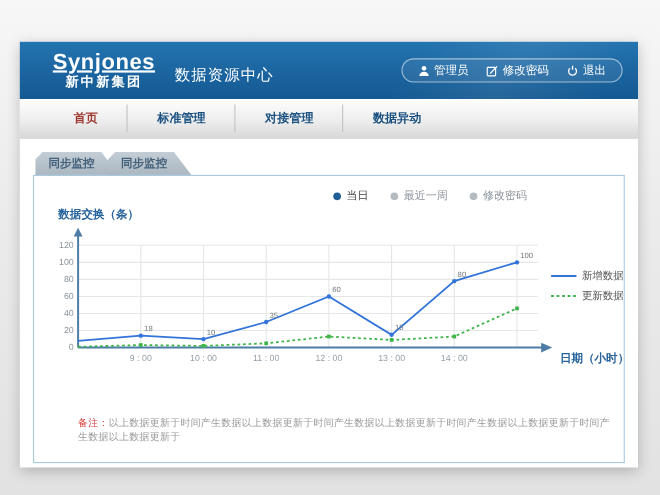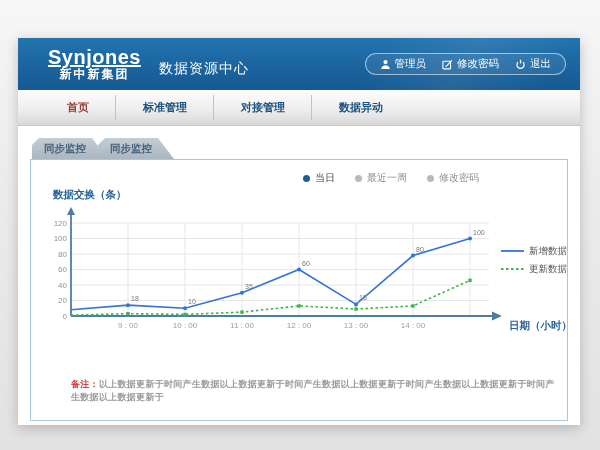--- a/index.html
+++ b/index.html
@@ -51,21 +51,21 @@
 
   .filter-row { display:flex; justify-content:flex-end; gap:20px; padding:4px 78px 0 0; height:20px; }
   .radio-opt { display:flex; align-items:center; gap:5px; font-size:10px; color:#8a9299; cursor:pointer; }
   .radio-opt .dot { width:7px; height:7px; border-radius:50%; background:#b4bcc2; }
   .radio-opt.selected { color:#444; }
   .radio-opt.selected .dot { background:#1f5d96; }
 
   .y-label { color:#27639c; font-size:10.5px; font-weight:600; margin:2px 0 2px 12px; }
   #chart-svg { display:block; margin-left:0; }
 
-  .footnote { margin:16px 0 0 30px; font-size:9px; color:#9a9a9a; letter-spacing:.3px;font-weight:bold; }
+  .footnote { margin:16px 0 0 30px; font-size:9px; color:#9a9a9a; letter-spacing:.3px; }
   .footnote .red { color:#d43f3f; }
 </style>
 </head>
 <body>
 
 <div class="stage">
   <div class="page">
 
     <div class="hdr">
       <div class="logo">

